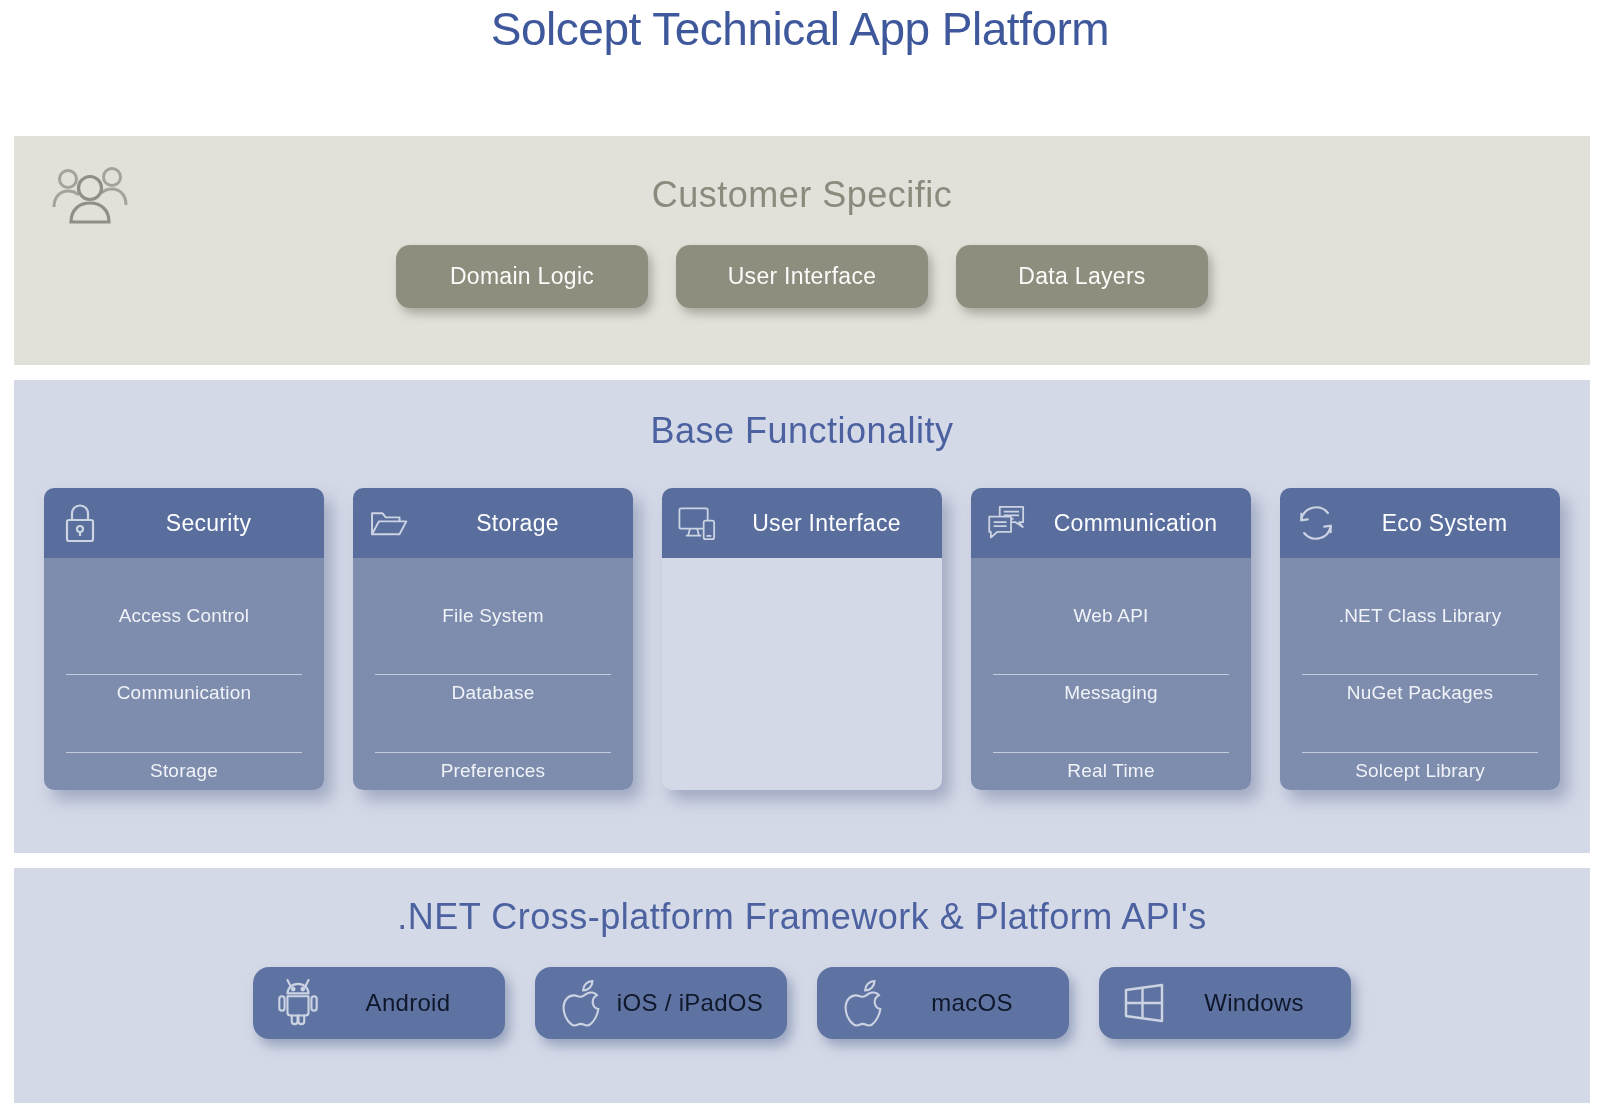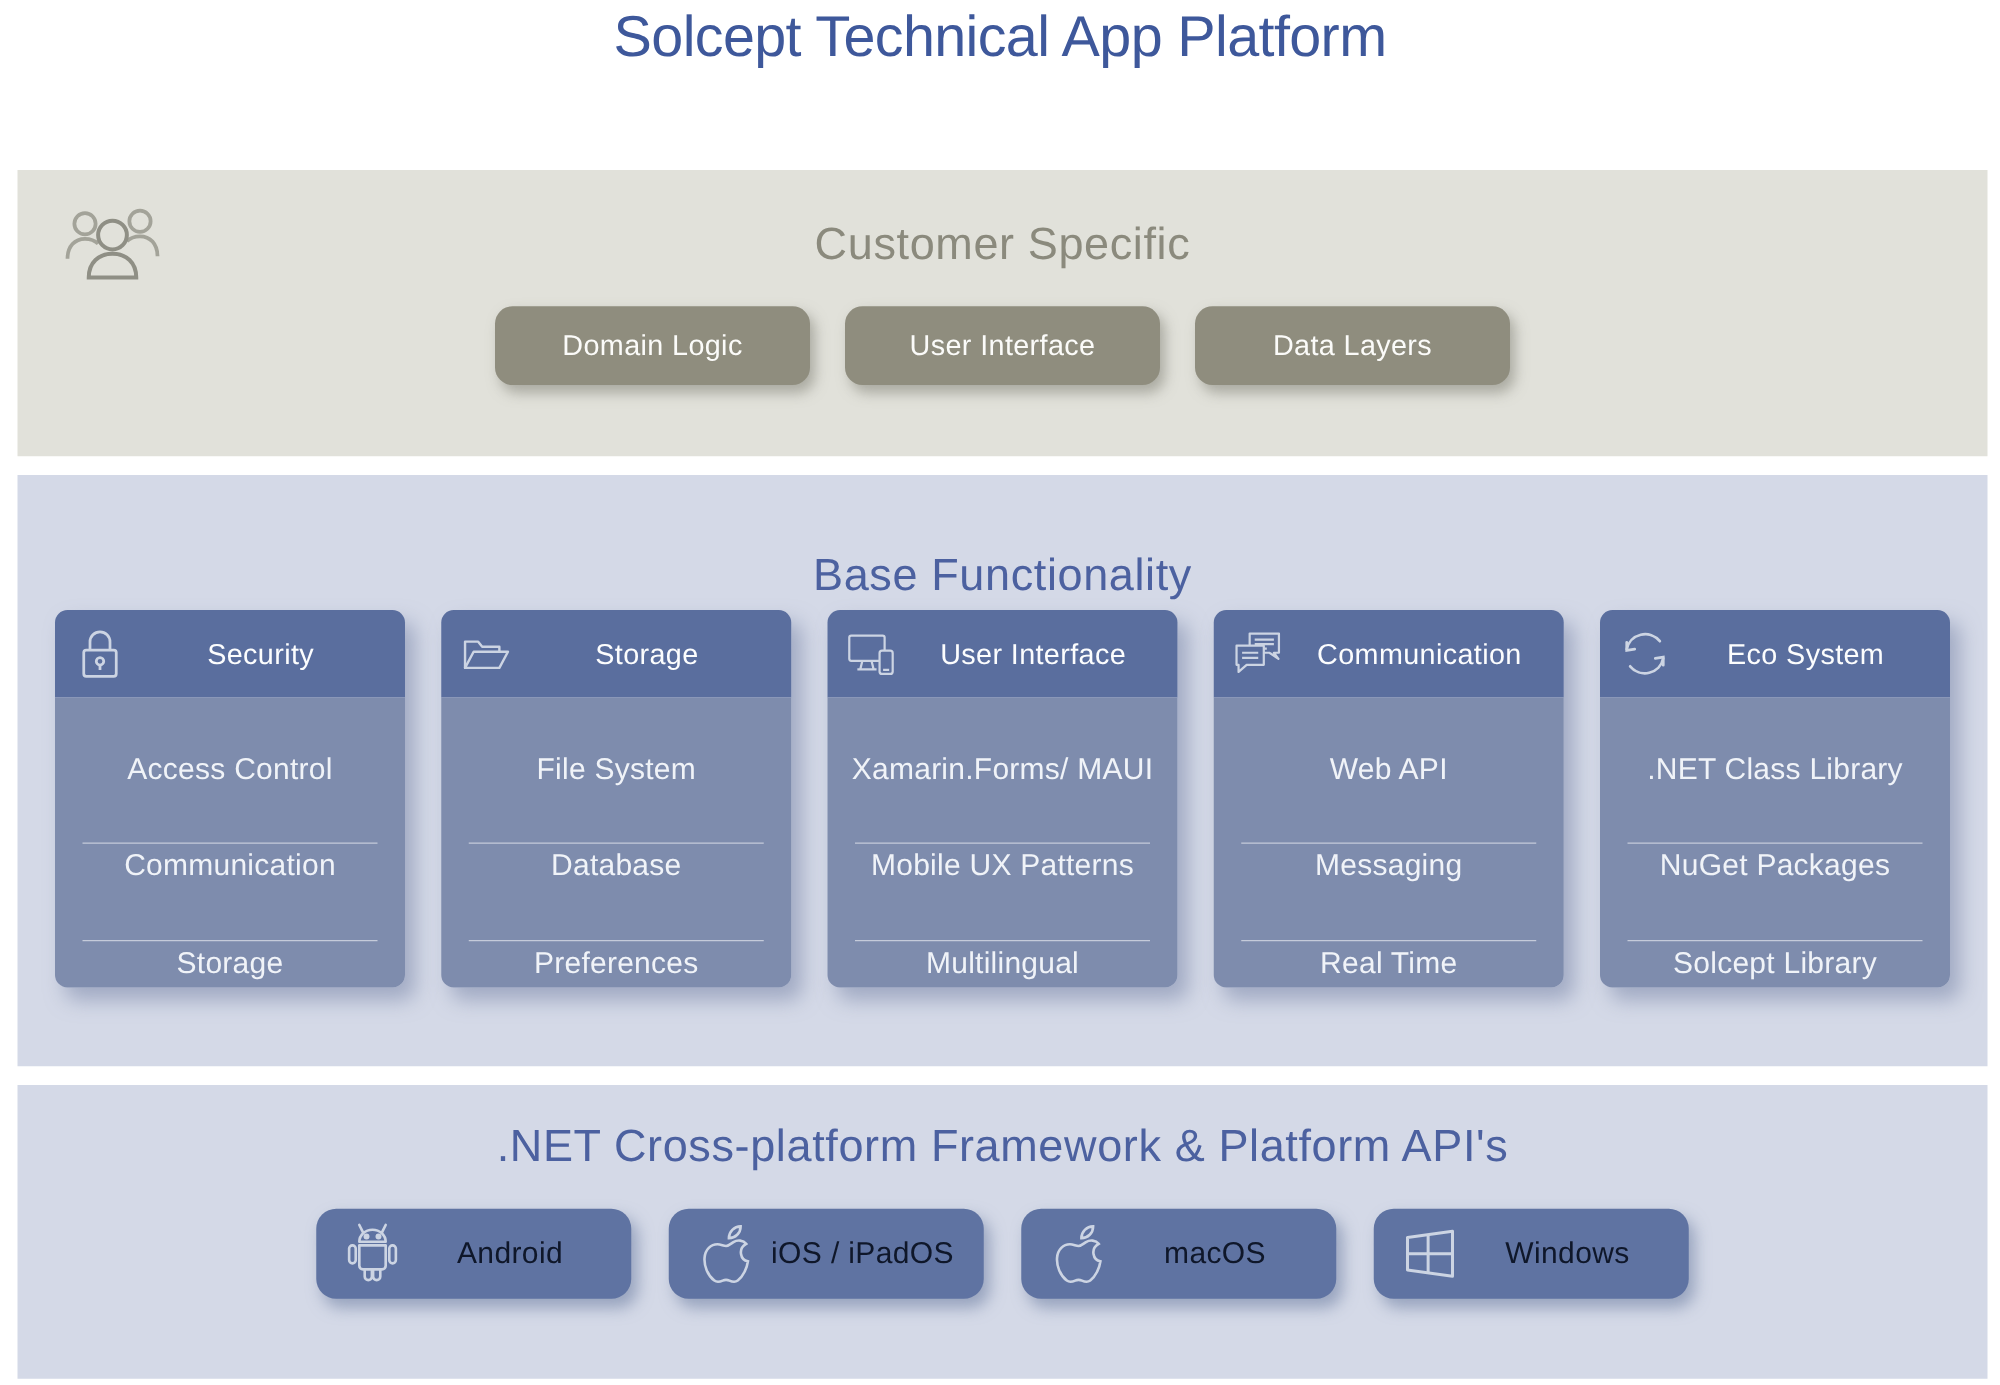--- a/index.html
+++ b/index.html
@@ -25,21 +25,21 @@
     color:var(--title-blue,#3e589b);
   }
   .panel{position:absolute;left:14px;width:1576px;}
   .panel-customer{top:136px;height:229px;background:var(--grey-bg,#e1e1da);}
   .panel-base{top:380px;height:473px;background:var(--lavender-bg,#d4d9e7);}
   .panel-platforms{top:868px;height:235px;background:var(--lavender-bg,#d4d9e7);}
   .section-label{
     text-align:center;font-size:36px;letter-spacing:0.5px;
   }
   .panel-customer .section-label{padding-top:38px;color:var(--grey-text,#8b8a7d);}
-  .panel-base .section-label{padding-top:59px;color:var(--section-blue-text,#4c61a0);}
+  .panel-base .section-label{padding-top:30px;color:var(--section-blue-text,#4c61a0);}
   .panel-platforms .section-label{padding-top:28px;color:var(--section-blue-text,#4c61a0);}
   .group-icon{position:absolute;left:36px;top:26px;width:80px;height:64px;}
   .button-row{
     position:absolute;top:109px;left:0;width:100%;
     display:flex;justify-content:center;gap:28px;
   }
   .grey-btn{
     width:252px;height:63px;border-radius:14px;border:none;
     background:var(--grey-button,#8f8d7e);
     color:#fbfbf9;font-size:23px;letter-spacing:0.3px;
@@ -63,21 +63,21 @@
   .card-title{
     flex:1;text-align:center;font-size:23px;color:#fcfdfe;letter-spacing:0.3px;
   }
   .card-body{
     height:232px;border-radius:0 0 10px 10px;
     background:var(--card-body,#7e8cad);
     display:flex;flex-direction:column;
   }
   .card-item{
     flex:1;display:flex;align-items:center;justify-content:center;
-    font-size:24px;color:#f0f3f8;letter-spacing:0.2px;position:relative;margin-top:39px;
+    font-size:19px;color:#f0f3f8;letter-spacing:0.2px;position:relative;margin-top:39px;
   }
   .card-item + .card-item::before{
     content:"";position:absolute;top:0;left:8%;right:8%;height:1px;
     background:rgba(255,255,255,0.55);
   }
   .platform-row{
     position:absolute;top:99px;left:0;width:100%;
     display:flex;justify-content:center;gap:30px;
   }
   .plat-btn{
@@ -166,25 +166,20 @@
         <span class="card-icon">
           <svg viewBox="0 0 52 46" fill="none" stroke="#ccd4e3" stroke-width="2.2" stroke-linejoin="round">
             <rect x="3" y="5" width="35" height="25" rx="2"></rect>
             <path d="M16 30 L14 38 M25 30 L27 38 M11 38.5 H30"></path>
             <rect x="33" y="20" width="13" height="23" rx="2.5" fill="#5a6e9e"></rect>
             <path d="M36.5 39 h6"></path>
           </svg>
         </span>
         <span class="card-title">User Interface</span>
       </div>
-      <div class="card-body">
-        <div class="card-item">Xamarin.Forms/ MAUI</div>
-        <div class="card-item">Mobile UX Patterns</div>
-        <div class="card-item">Multilingual</div>
-      </div>
     </div>
 
     <div class="card">
       <div class="card-header">
         <span class="card-icon">
           <svg viewBox="0 0 52 46" fill="none" stroke="#ccd4e3" stroke-width="2.2" stroke-linejoin="round">
             <path d="M17 3 h29 v19 h-5 l4.5 6 l-9-6 h-19.5 Z"></path>
             <path d="M22 9 h19 M22 13.5 h19 M22 18 h12"></path>
             <path d="M31 15 v19 H14 l-8 7 v-7 H4 V15 Z" fill="#5a6e9e"></path>
             <path d="M9.5 22 h16 M9.5 27 h16"></path>

